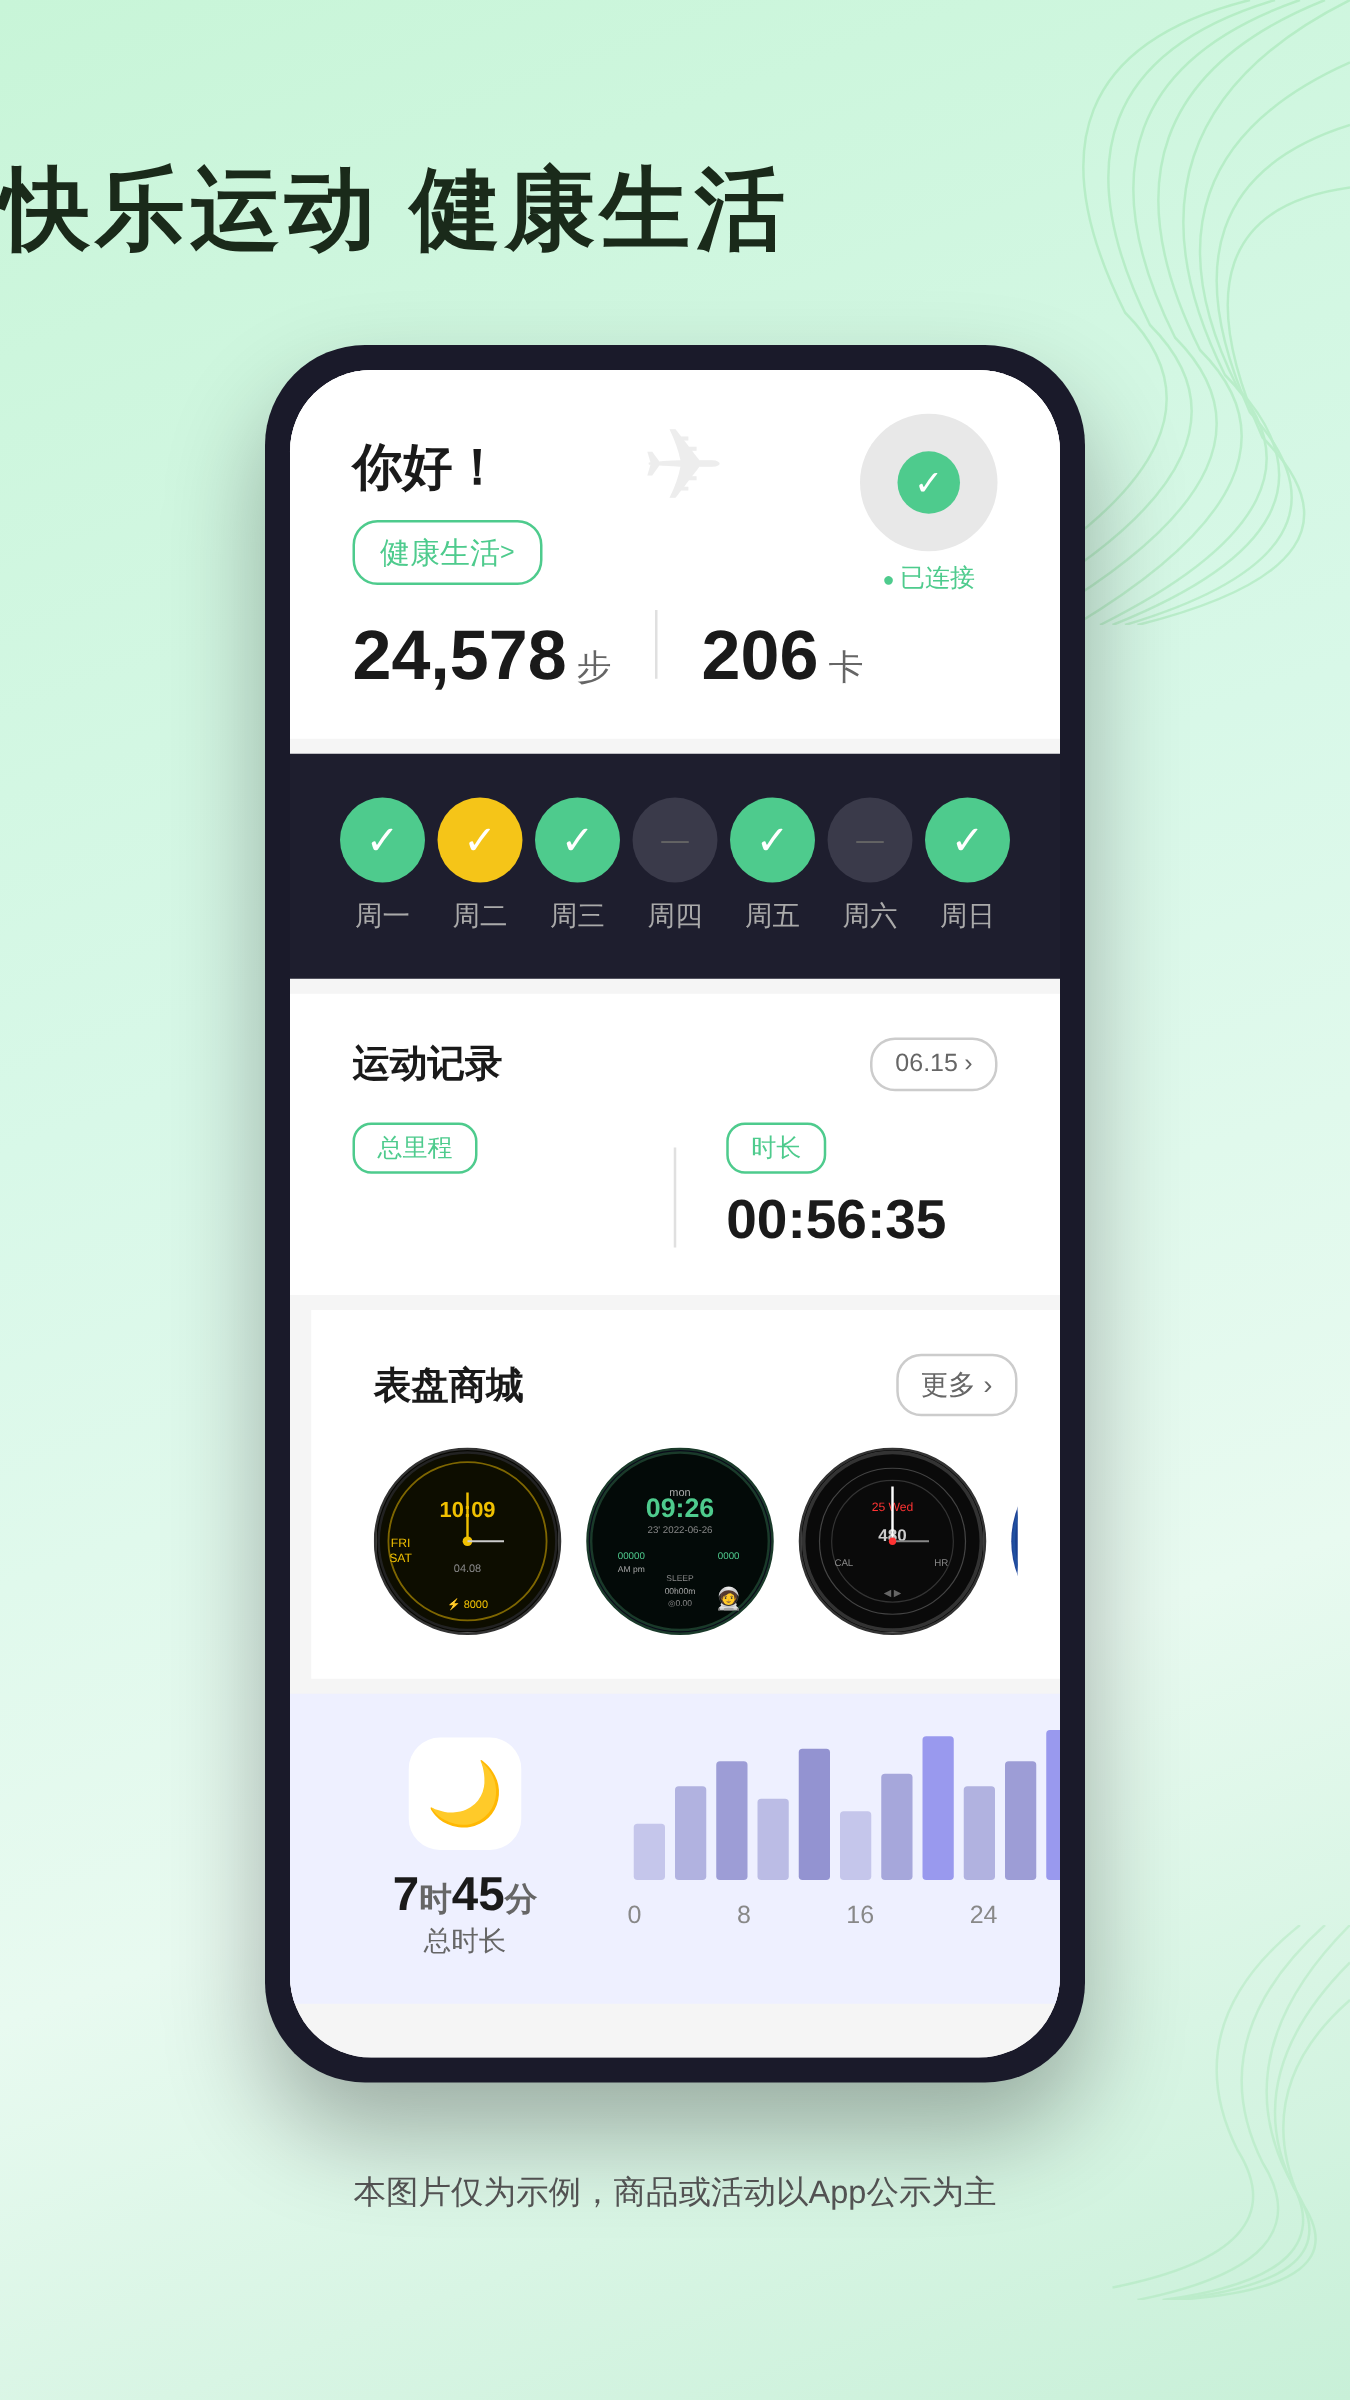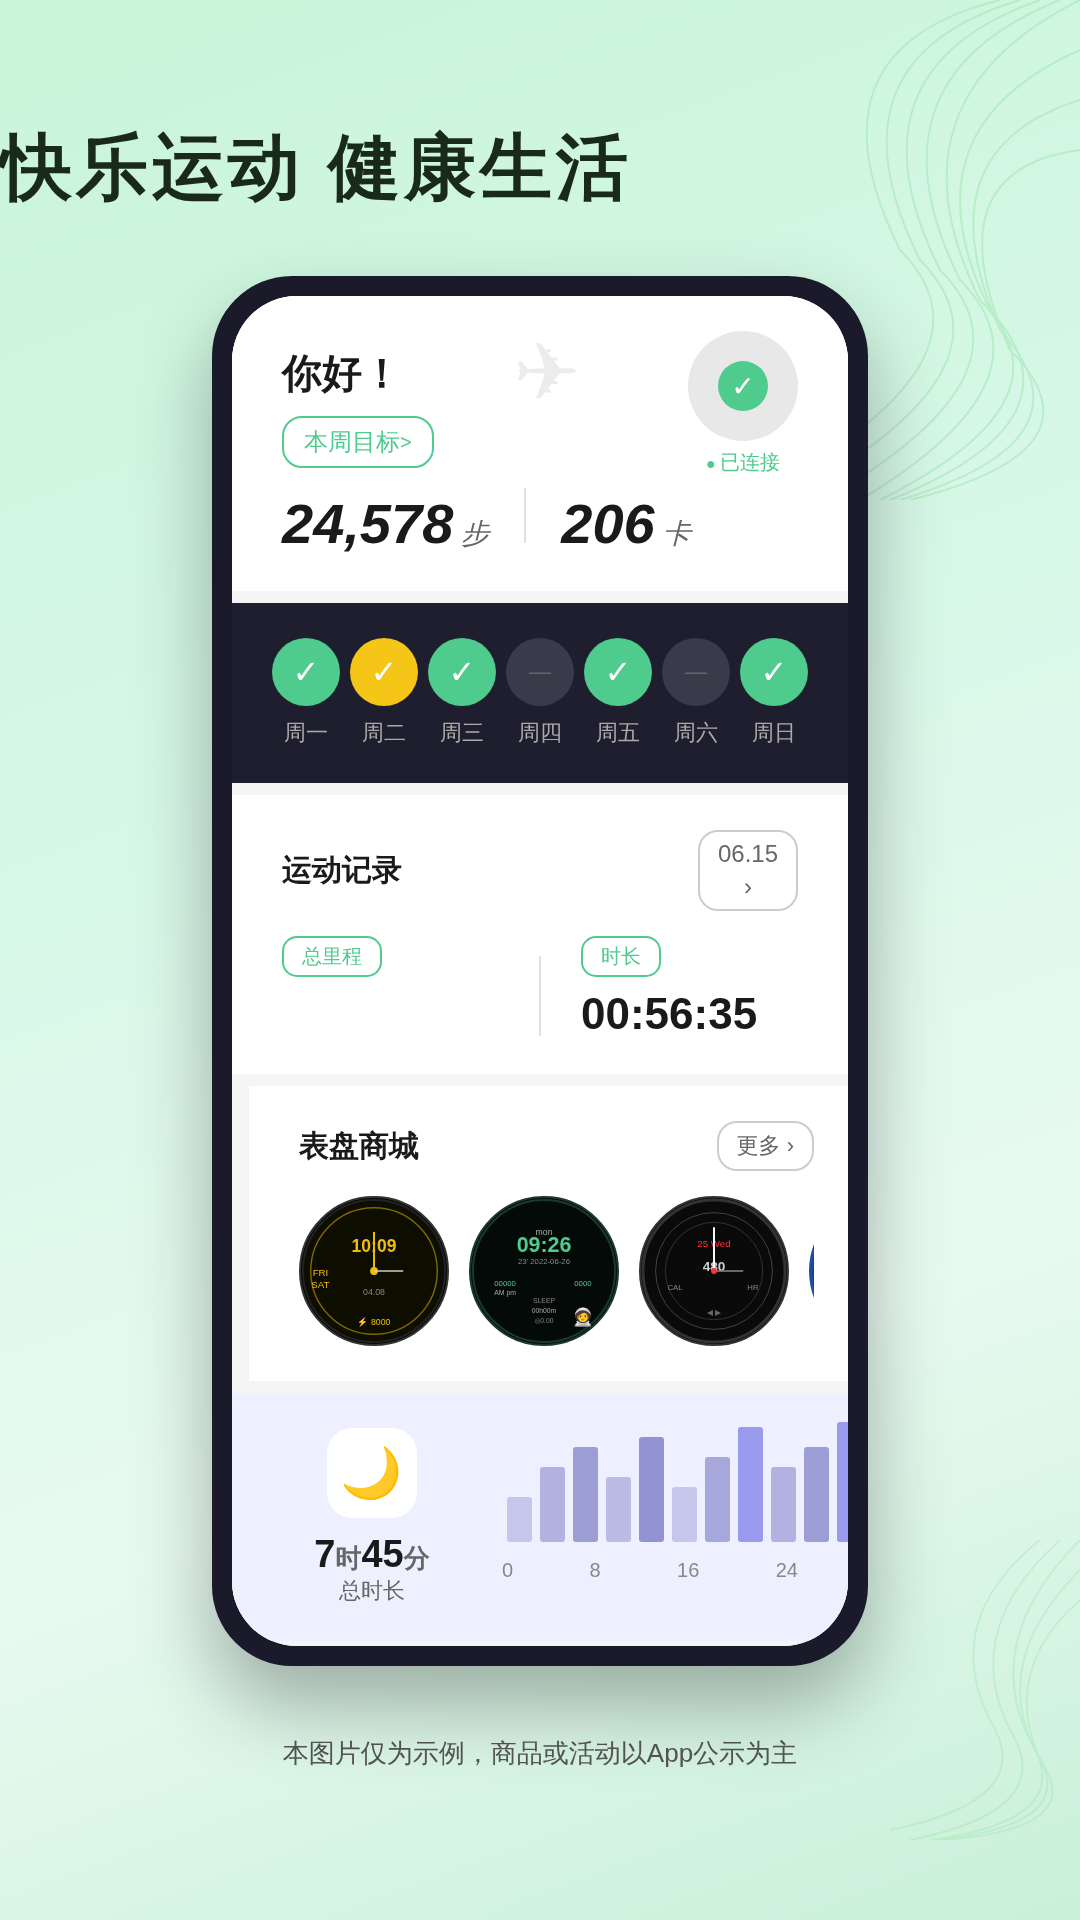--- a/index.html
+++ b/index.html
@@ -84,21 +84,20 @@
       display: flex;
       align-items: baseline;
       margin-top: 20px;
       gap: 0;
     }
 
     .stat-block {
       display: flex;
       align-items: baseline;
       gap: 8px;
-      font-style: italic;
     }
 
     .stat-number {
       font-size: 56px;
       font-weight: 800;
       color: #1a1a1a;
     }
 
     .stat-unit {
       font-size: 28px;
@@ -243,26 +242,25 @@
       font-size: 30px;
       font-weight: 600;
       color: #1a1a1a;
     }
 
     .date-badge {
       background: transparent;
       border: 2px solid #ccc;
       border-radius: 20px;
       padding: 8px 18px;
-      font-size: 24px;
+      font-size: 20px;
       color: #666;
       display: flex;
       align-items: center;
       gap: 5px;
-      flex-direction: column;
     }
 
     .exercise-stats {
       display: flex;
       align-items: flex-start;
     }
 
     .exercise-stat {
       flex: 1;
     }
@@ -458,21 +456,21 @@
 <div class="phone-mockup">
   <div class="phone-screen">
     <div class="app-content">
 
       <div class="header-section">
         
         <div class="bird-decoration">✈</div>
 
         <div class="greeting">你好！</div>
 
-        <button class="today-btn">本周目标</button>
+        <button class="today-btn">健康生活</button>
 
         <div class="stats-row">
           <div class="stat-block">
             <span class="stat-number">24,578</span>
             <span class="stat-unit">步</span>
           </div>
           <div class="stat-divider"></div>
           <div class="stat-block">
             <span class="stat-number">206</span>
             <span class="stat-unit">卡</span>

